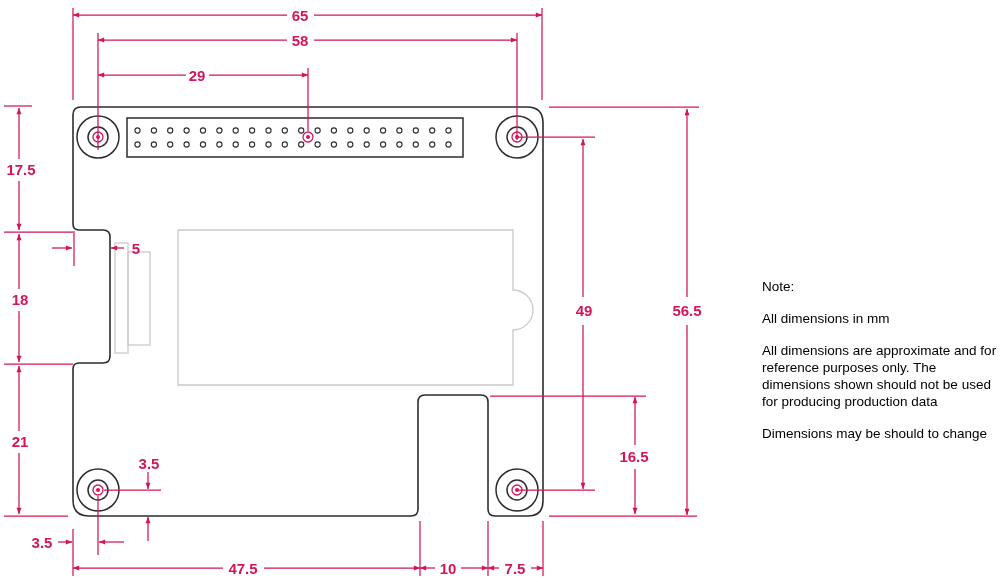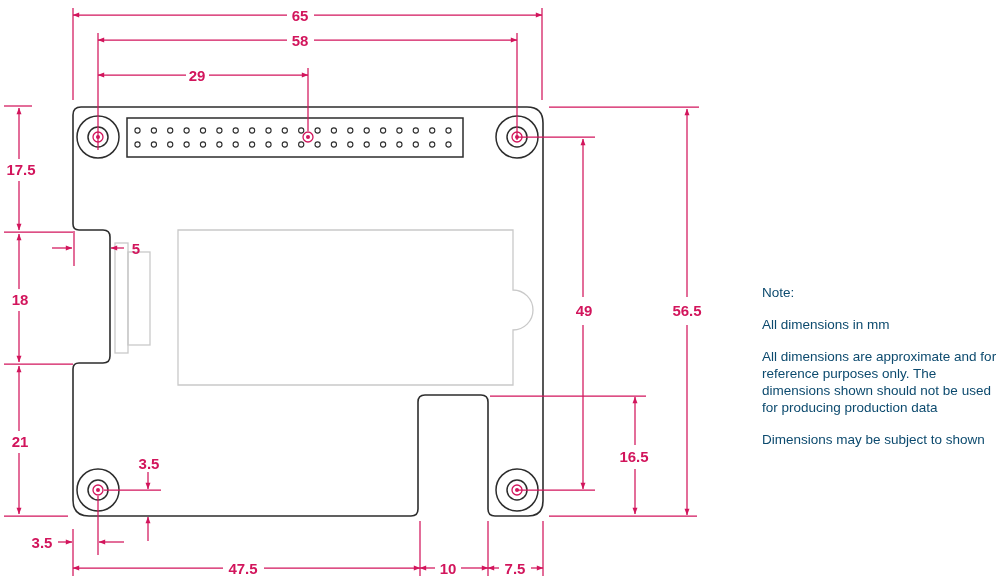--- a/index.html
+++ b/index.html
@@ -7,21 +7,21 @@
   svg{position:absolute;left:0;top:0;}
   .board{fill:#ffffff;stroke:#2d2d2d;stroke-width:1.6;stroke-linejoin:round;}
   .comp{fill:none;stroke:#c9c9c9;stroke-width:1.3;}
   .hdr{fill:#ffffff;stroke:#2d2d2d;stroke-width:1.5;}
   .pin{fill:#ffffff;stroke:#2d2d2d;stroke-width:1.1;}
   .hole{fill:none;stroke:#2d2d2d;stroke-width:1.5;}
   .dl{stroke:#d2155c;stroke-width:1.25;fill:none;}
   .dim-text{fill:#d2155c;font-size:15px;font-weight:700;text-anchor:middle;}
   .tgt{fill:none;stroke:#d2155c;stroke-width:1.3;}
   .tgtdot{fill:#d2155c;stroke:none;}
-  .note{position:absolute;left:762px;top:284px;width:238px;color:#0c4a6e;font-size:13.5px;line-height:17px;}
+  .note{position:absolute;left:762px;top:278px;width:238px;color:#000000;font-size:13.5px;line-height:17px;}
   .note p{margin:0 0 15px 0;}
   .note p:last-child{margin-bottom:0;}
 </style>
 </head>
 <body>
 
 <div class="stage">
 <svg width="1000" height="587" viewBox="0 0 1000 587">
   <defs>
     <marker id="ah" viewBox="0 0 10 10" refX="9.5" refY="5" markerWidth="9" markerHeight="5.2" orient="auto-start-reverse">
@@ -242,15 +242,15 @@
       <circle class="tgt" cx="517" cy="490" r="5"></circle>
           <circle class="tgtdot" cx="517" cy="490" r="2"></circle>
     </g>
   </g>
 </svg>
 
 <div class="note">
   <p>Note:</p>
   <p>All dimensions in mm</p>
   <p>All dimensions are approximate and for reference purposes only. The dimensions shown should not be used for producing production data</p>
-  <p>Dimensions may be subject to shown</p>
+  <p>Dimensions may be should to change</p>
 </div>
 </div>
 
 </body></html>

